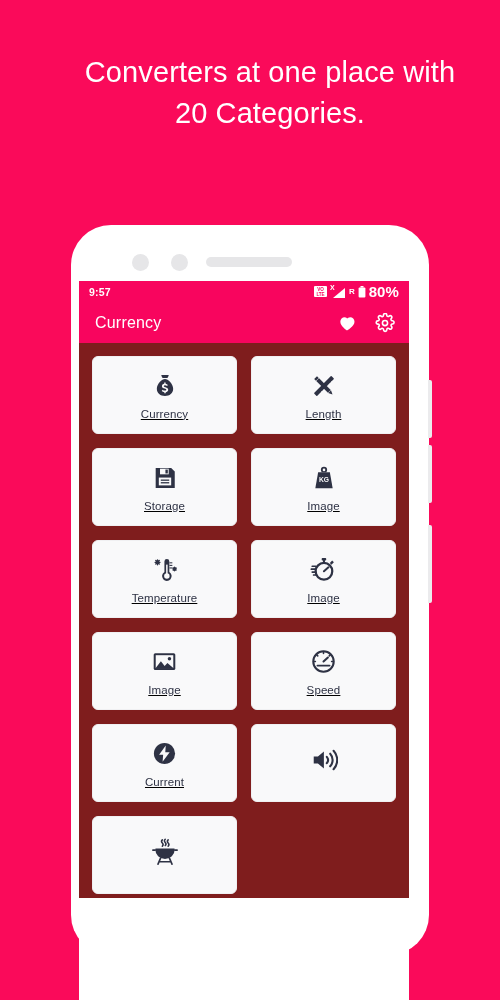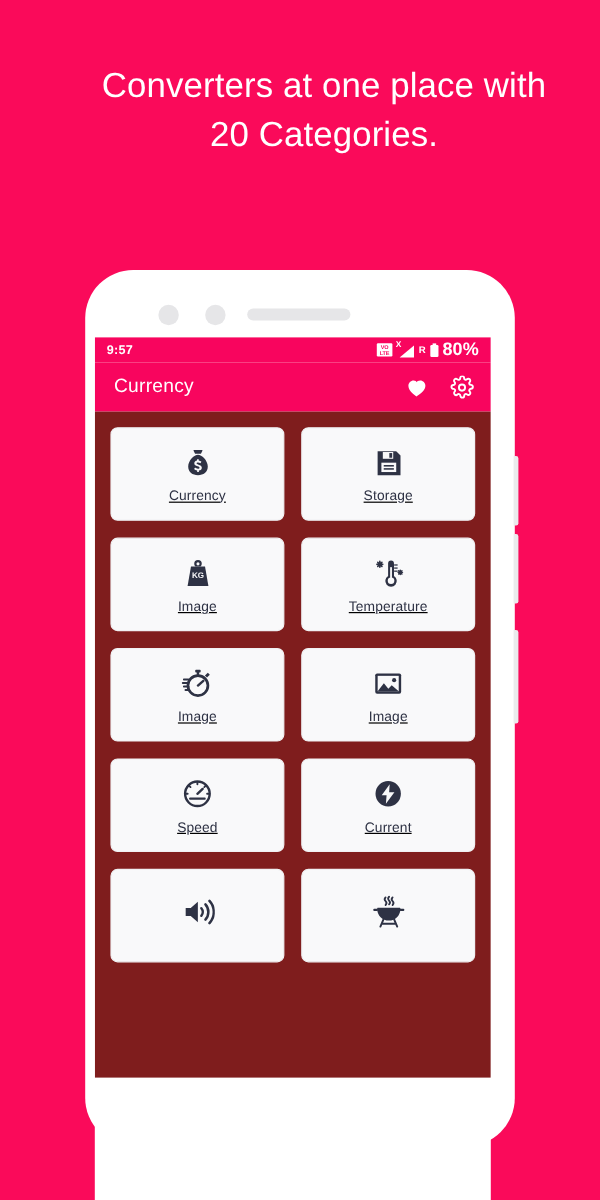--- a/index.html
+++ b/index.html
@@ -333,20 +333,40 @@
         <div class="card">
           <span class="card-icon">
             <svg width="28" height="28" viewBox="0 0 24 24" fill="#2e3244">
               <path d="M9.2 2.6h5.6c.3 0 .5.3.35.55L14.1 5.2H9.9L8.85 3.15c-.15-.25.05-.55.35-.55z"></path>
               <path d="M12 5.9c-2.6 0-7 4-7 8.5 0 4 3.1 6.2 7 6.2s7-2.2 7-6.2c0-4.5-4.4-8.5-7-8.5zm.62 11.35v.95h-1.2v-.92c-.93-.12-1.75-.54-2.2-1.05l.72-1.08c.5.45 1.24.8 2.02.8.72 0 1.13-.3 1.13-.76 0-.5-.44-.7-1.4-.98-1.35-.38-2.32-.84-2.32-2.1 0-1.02.72-1.8 1.96-2.02V9.1h1.2v1.05c.83.13 1.45.47 1.92.9l-.72 1.05c-.46-.4-1.05-.66-1.72-.66-.68 0-1.02.28-1.02.68 0 .46.42.63 1.42.92 1.38.4 2.32.9 2.32 2.16 0 1.1-.78 1.9-2.1 2.05z"></path>
             </svg>
           </span>
           <span class="card-label">Currency</span>
         </div>
 
+        <div class="card">
+          <span class="card-icon">
+            <svg width="28" height="28" viewBox="0 0 24 24" fill="#2e3244">
+              <g transform="rotate(45 12 12)">
+                <rect x="10.2" y="1.5" width="3.6" height="21" rx="0.6"></rect>
+                <rect x="13.8" y="4.2" width="2.1" height="1.1" fill="#f9f9fa"></rect>
+                <rect x="13.8" y="7.2" width="2.9" height="1.1" fill="#f9f9fa"></rect>
+                <rect x="13.8" y="10.2" width="2.1" height="1.1" fill="#f9f9fa"></rect>
+                <rect x="13.8" y="13.2" width="2.9" height="1.1" fill="#f9f9fa"></rect>
+                <rect x="13.8" y="16.2" width="2.1" height="1.1" fill="#f9f9fa"></rect>
+              </g>
+              <g transform="rotate(-45 12 12)">
+                <path d="M10.3 1.8h3.4v2.1h-3.4z"></path>
+                <rect x="10.3" y="4.3" width="3.4" height="14.2"></rect>
+                <path d="M10.3 18.8h3.4L12 22.3z"></path>
+              </g>
+            </svg>
+          </span>
+          <span class="card-label">Length</span>
+        </div>
 
         <div class="card">
           <span class="card-icon">
             <svg width="26" height="26" viewBox="0 0 24 24" fill="#2e3244">
               <path d="M3.4 2.8h14.3L21 6v15.2H3.4z"></path>
               <rect x="7.4" y="3.4" width="8" height="5.2" fill="#f9f9fa"></rect>
               <rect x="12.4" y="4.2" width="2.2" height="3.6" fill="#2e3244"></rect>
               <rect x="6.3" y="11.6" width="11.4" height="7.2" fill="#f9f9fa"></rect>
               <rect x="8.1" y="13.4" width="7.8" height="1.2" fill="#2e3244"></rect>
               <rect x="8.1" y="15.8" width="7.8" height="1.2" fill="#2e3244"></rect>

